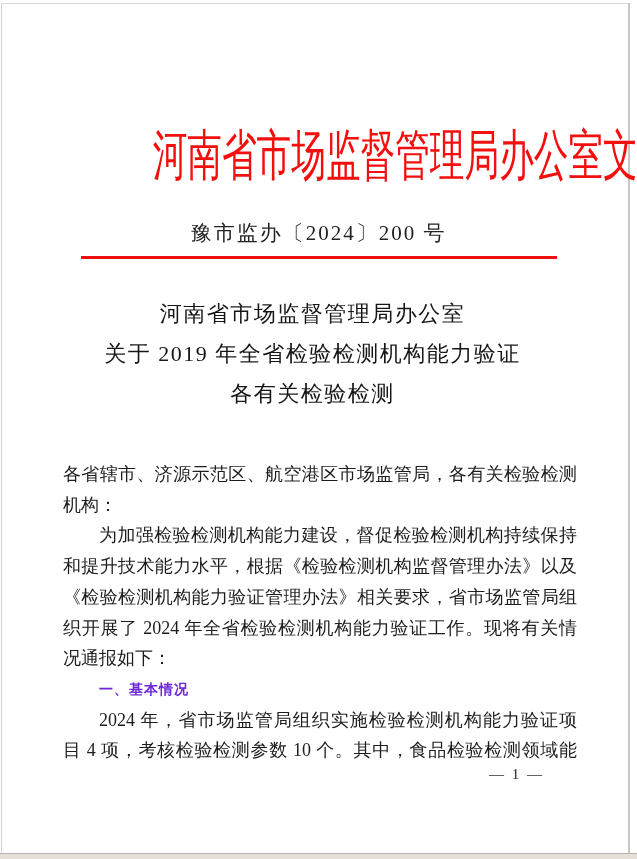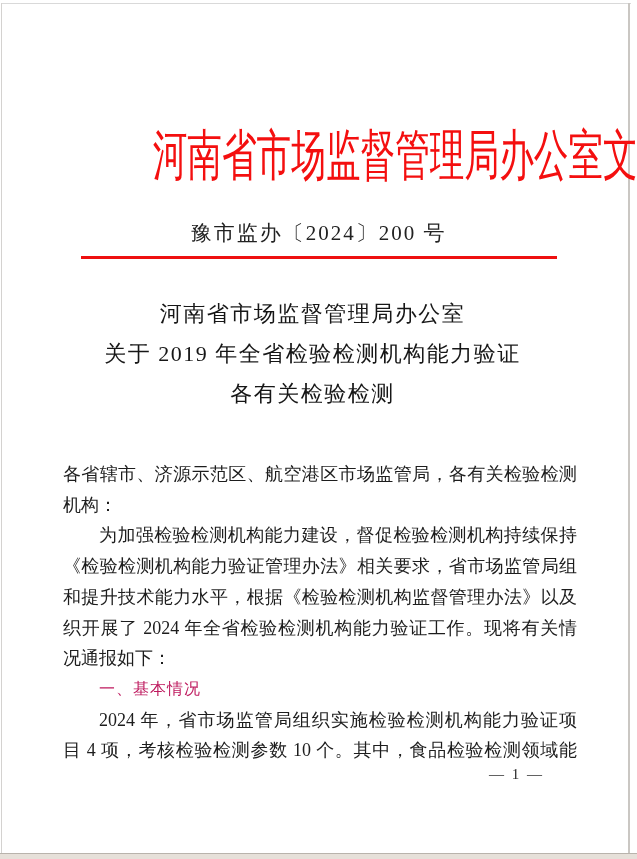--- a/index.html
+++ b/index.html
@@ -93,24 +93,24 @@
   }
   .doc-body .line.j {
     text-align: justify;
     text-align-last: justify;
   }
   .doc-body .line.ind2 {
     padding-left: 36px;
   }
   .doc-body .line.heading {
     font-family: "Liberation Sans", "DejaVu Sans", sans-serif;
-    font-weight: 400;
-    font-size: 16px;
+    font-weight: 700;
+    font-size: 14px;
     letter-spacing: 1px;
-    color: #be185d;
+    color: #6d28d9;
   }
   .page-number {
     position: absolute;
     top: 766px; right: 93px;
     font-size: 15px;
     letter-spacing: 2px;
     color: #2a2a2a;
   }
 </style>
 </head>
@@ -134,22 +134,22 @@
   <div class="doc-title" id="title-lines">
       <div class="line">河南省市场监督管理局办公室</div>
       <div class="line">关于 2019 年全省检验检测机构能力验证</div>
       <div class="line">各有关检验检测</div>
     </div>
 
   <div class="doc-body" id="body-lines" style="color: rgb(29, 29, 29);">
       <div class="line j">各省辖市、济源示范区、航空港区市场监管局，各有关检验检测</div>
       <div class="line">机构：</div>
       <div class="line j ind2">为加强检验检测机构能力建设，督促检验检测机构持续保持</div>
+      <div class="line j">和提升技术能力水平，根据《检验检测机构监督管理办法》以及</div>
       <div class="line j">《检验检测机构能力验证管理办法》相关要求，省市场监管局组</div>
-      <div class="line j">和提升技术能力水平，根据《检验检测机构监督管理办法》以及</div>
       <div class="line j">织开展了 2024 年全省检验检测机构能力验证工作。现将有关情</div>
       <div class="line">况通报如下：</div>
       <div class="line ind2 heading">一、基本情况</div>
       <div class="line j ind2">2024 年，省市场监管局组织实施检验检测机构能力验证项</div>
       <div class="line j">目 4 项，考核检验检测参数 10 个。其中，食品检验检测领域能</div>
     </div>
 
   <div class="page-number">— 1 —</div>
 
 </div>

